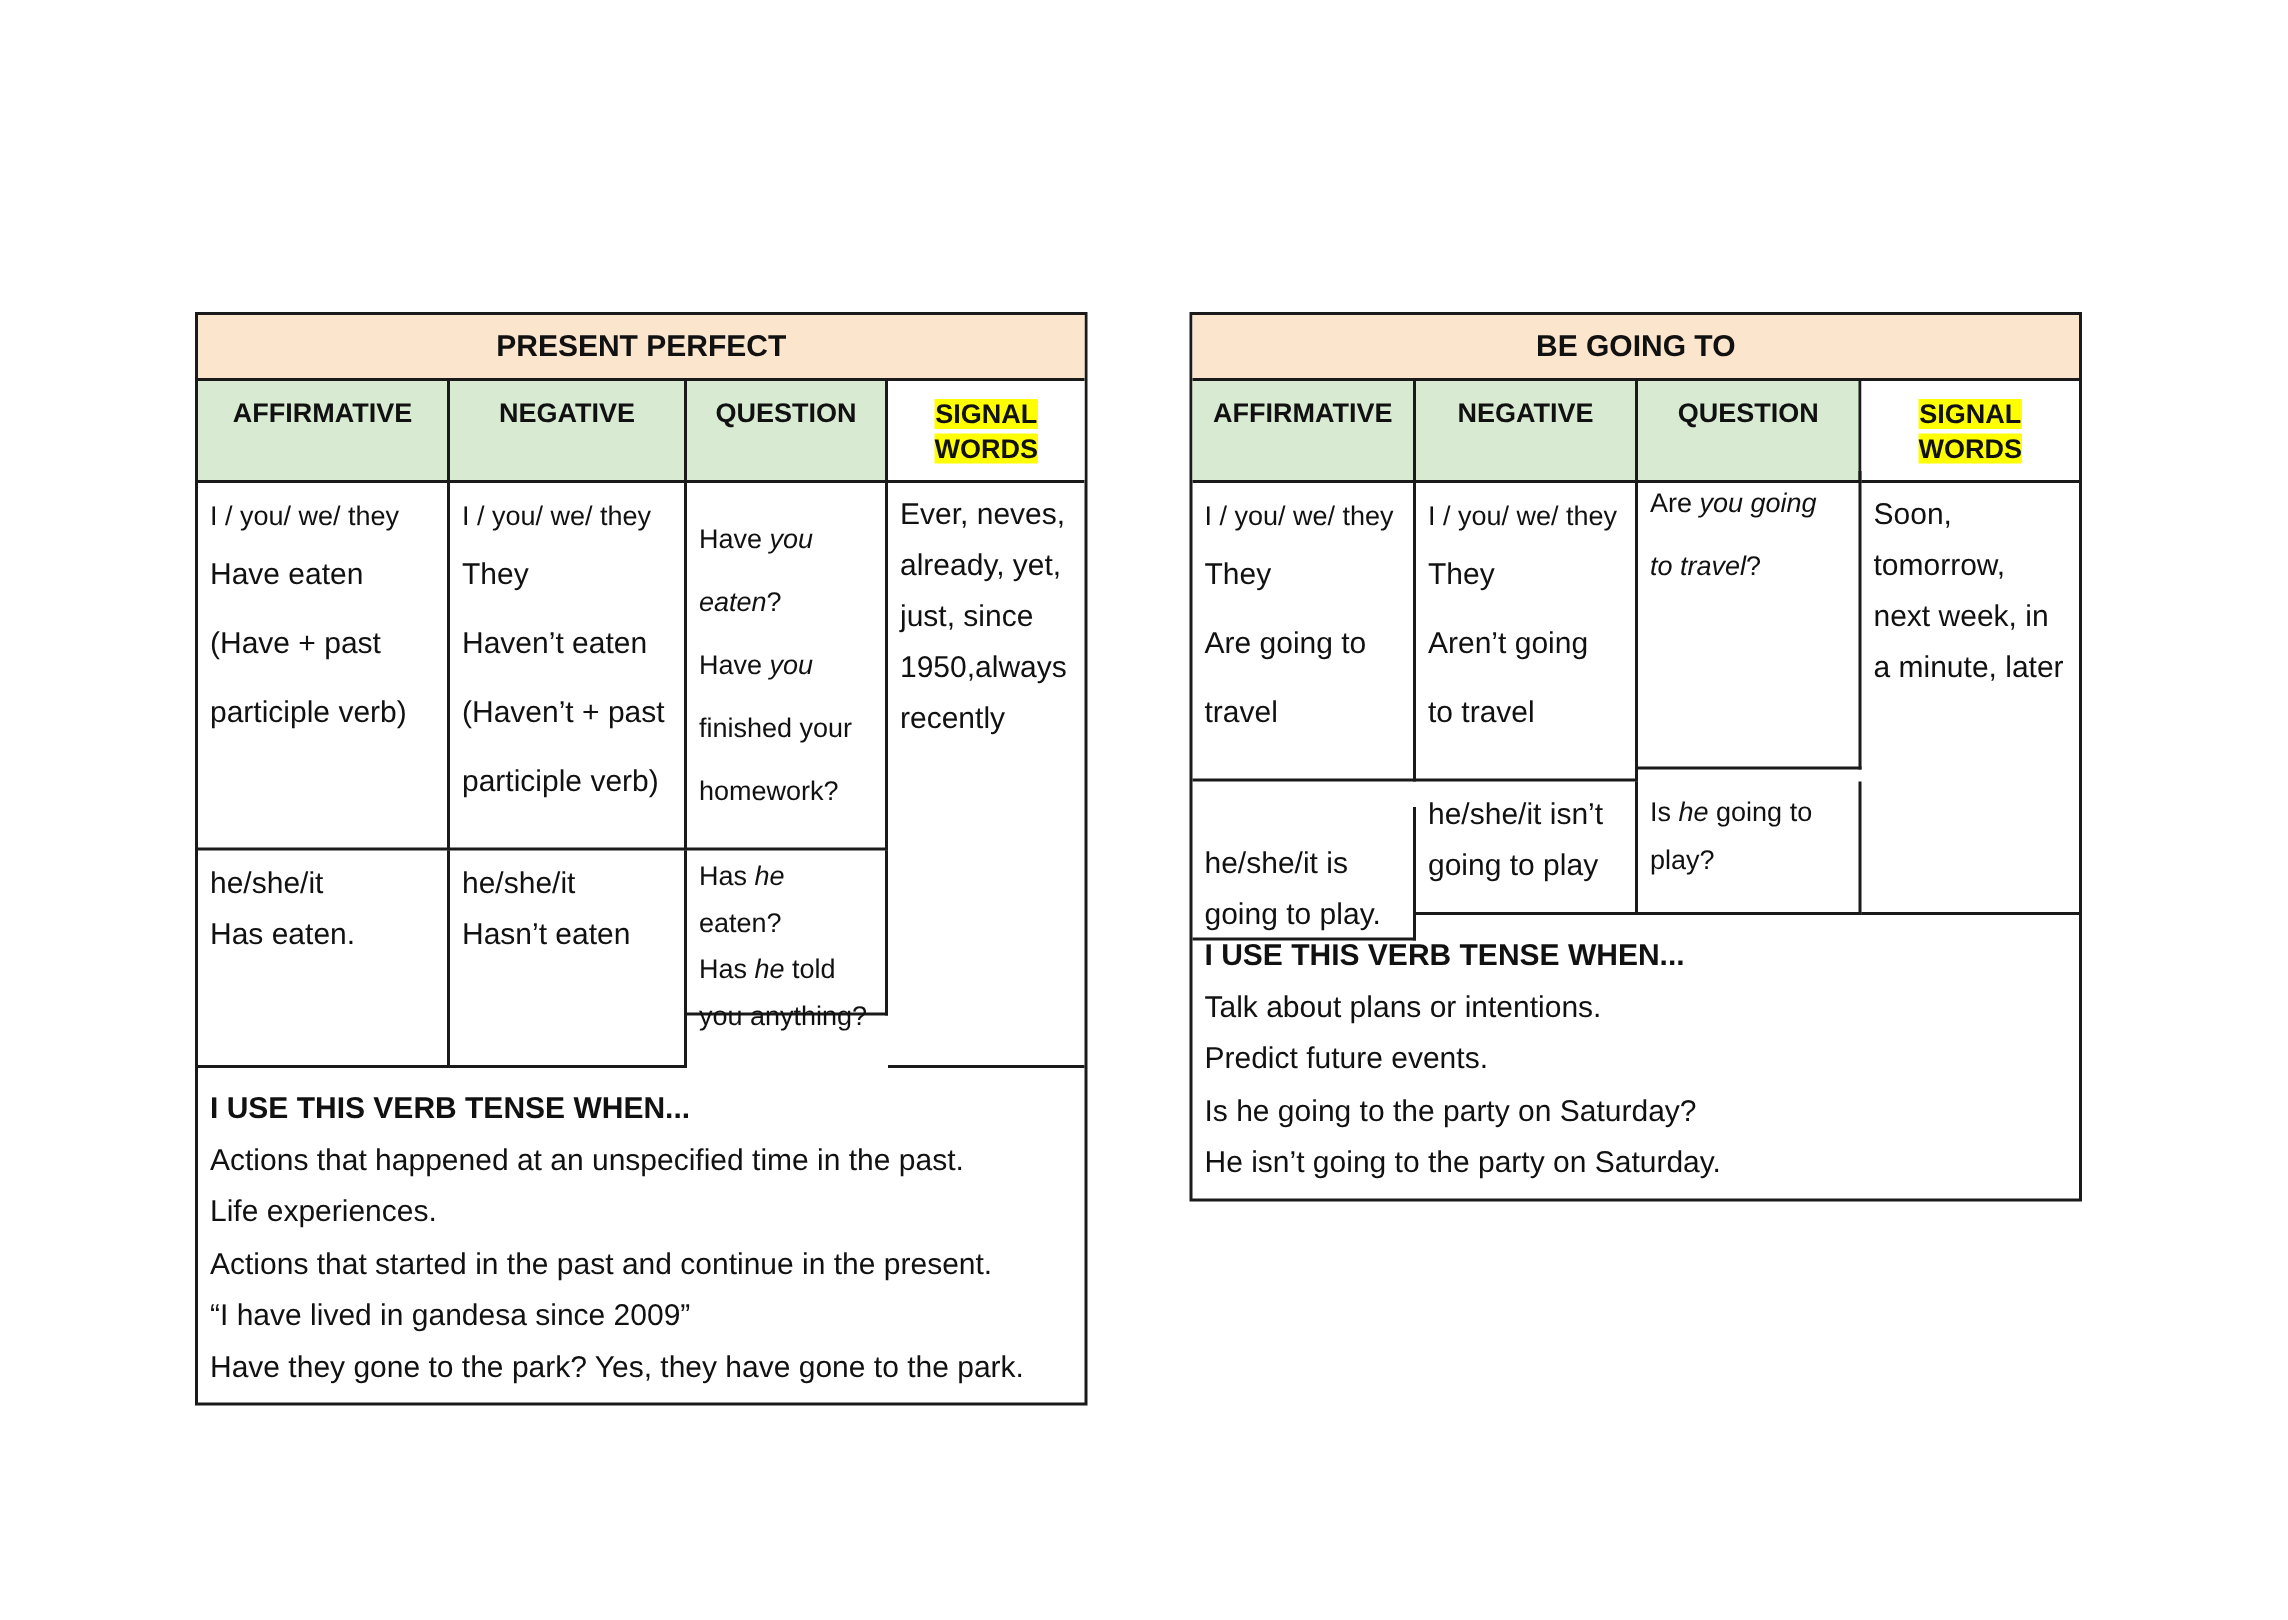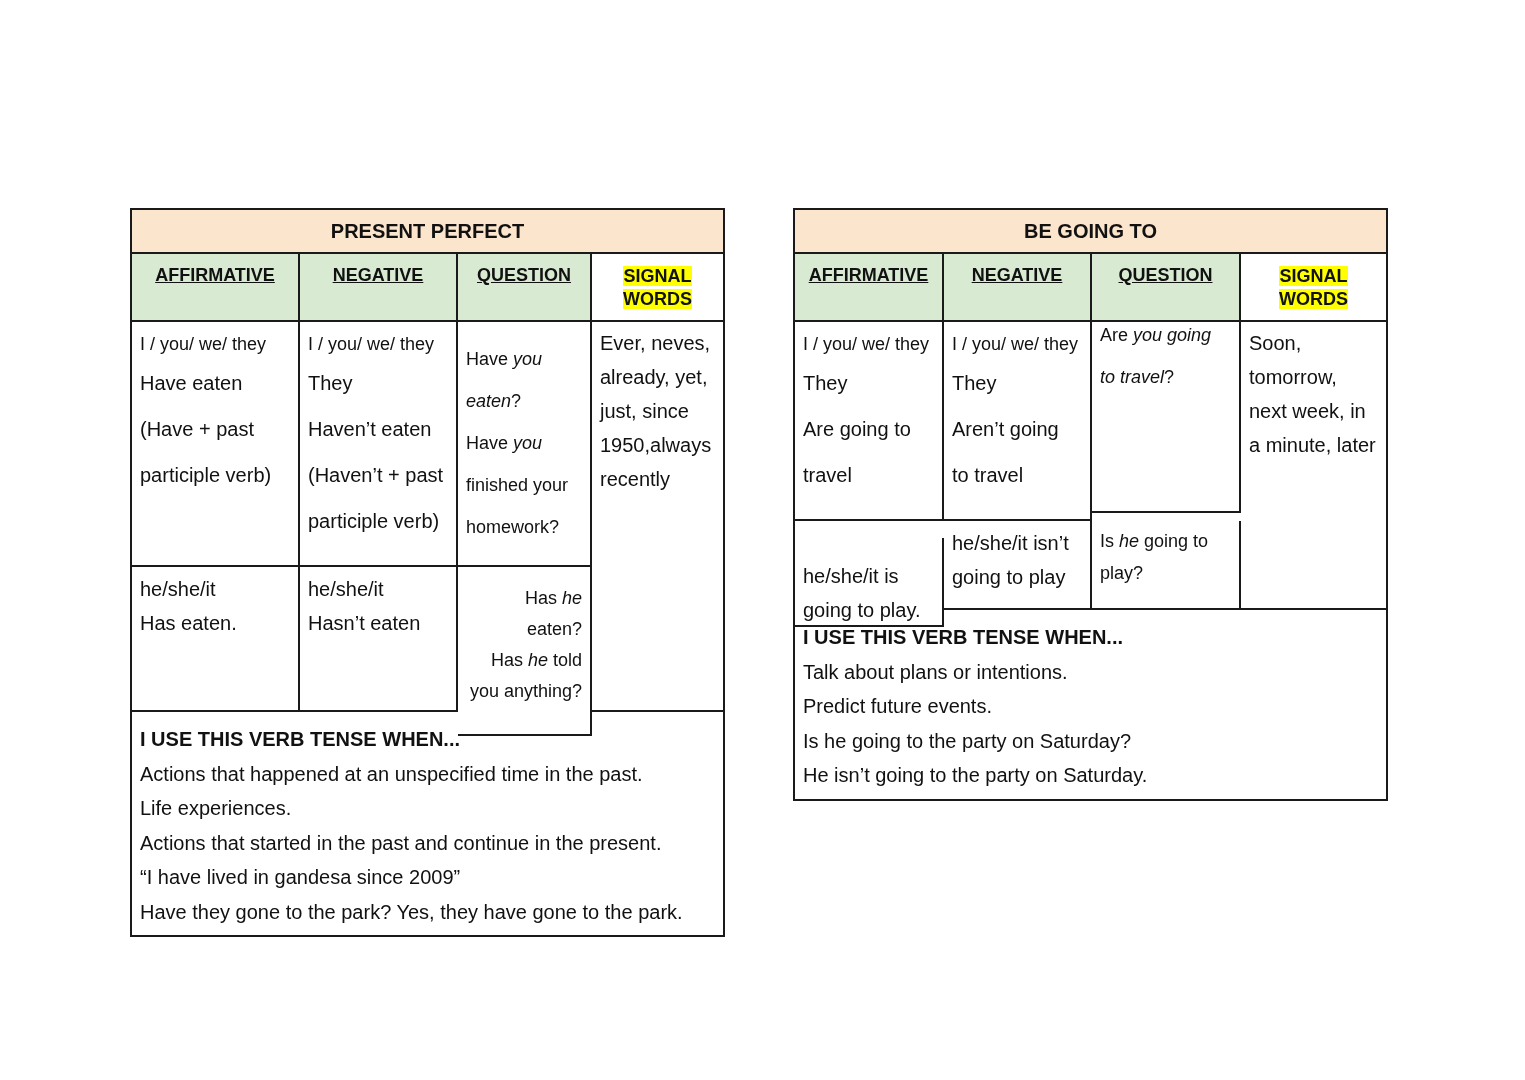--- a/index.html
+++ b/index.html
@@ -3,21 +3,21 @@
 <meta charset="utf-8">
 <style>
   html,body{margin:0;padding:0;background:#ffffff;}
   body{width:1525px;height:1080px;position:relative;overflow:hidden;font-family:"Liberation Sans",sans-serif;color:#111;}
   .tbl{position:absolute;border:2px solid #1a1a1a;box-sizing:border-box;background:#fff;}
   .t1{left:130px;top:208px;width:595px;height:729px;}
   .t2{left:793px;top:208px;width:595px;height:593px;}
   .title{position:absolute;left:0;right:0;top:0;height:44px;background:#fce5cd;border-bottom:2px solid #1a1a1a;box-sizing:border-box;
     display:flex;align-items:center;justify-content:center;font-weight:bold;font-size:20px;}
   .cell{position:absolute;box-sizing:border-box;border-right:2px solid #1a1a1a;border-bottom:2px solid #1a1a1a;}
-  .hdr{background:#d9ead3;text-align:center;font-weight:bold;font-size:18px;padding-top:11px;text-decoration:underline;}
+  .hdr{background:#d9ead3;text-align:center;font-weight:bold;font-size:18px;padding-top:11px;}
   .sig{background:#fff;text-align:center;padding-top:11px;font-weight:bold;font-size:18px;line-height:23px;}
   .hl{background:#ffff00;}
   .body{padding:8px 8px;font-size:20px;}
   .sm{font-size:18px;}
   .lh{line-height:46px;}
   .lh2{line-height:34px;}
   .lh3{line-height:42px;}
   .lh4{line-height:31px;}
   .lh5{line-height:32px;}
   .noR{border-right:none;}
@@ -69,21 +69,21 @@
   </div>
 
   <div class="cell body lh2" style="left:0;top:357px;width:168px;height:145px;padding-top:5px;">
     <span class="line">he/she/it</span>
     <span class="line">Has eaten.</span>
   </div>
   <div class="cell body lh2" style="left:168px;top:357px;width:158px;height:145px;padding-top:5px;">
     <span class="line">he/she/it</span>
     <span class="line">Hasn’t eaten</span>
   </div>
-  <div class="cell body sm lh4" style="left:326px;top:357px;width:134px;height:169px;padding-top:16px;text-align:right;">
+  <div class="cell body sm lh4" style="left:326px;top:357px;width:134px;height:110px;padding-top:2px;">
     <span class="line"><span>Has </span><em>he</em></span>
     <span class="line">eaten?</span>
     <span class="line"><span>Has </span><em>he</em><span> told</span></span>
     <span class="line">you anything?</span>
   </div>
 
   <div class="use" style="top:502px;">
     <span class="line h">I USE THIS VERB TENSE WHEN...</span>
     <span class="line">Actions that happened at an unspecified time in the past.</span>
     <span class="line">Life experiences.</span>

